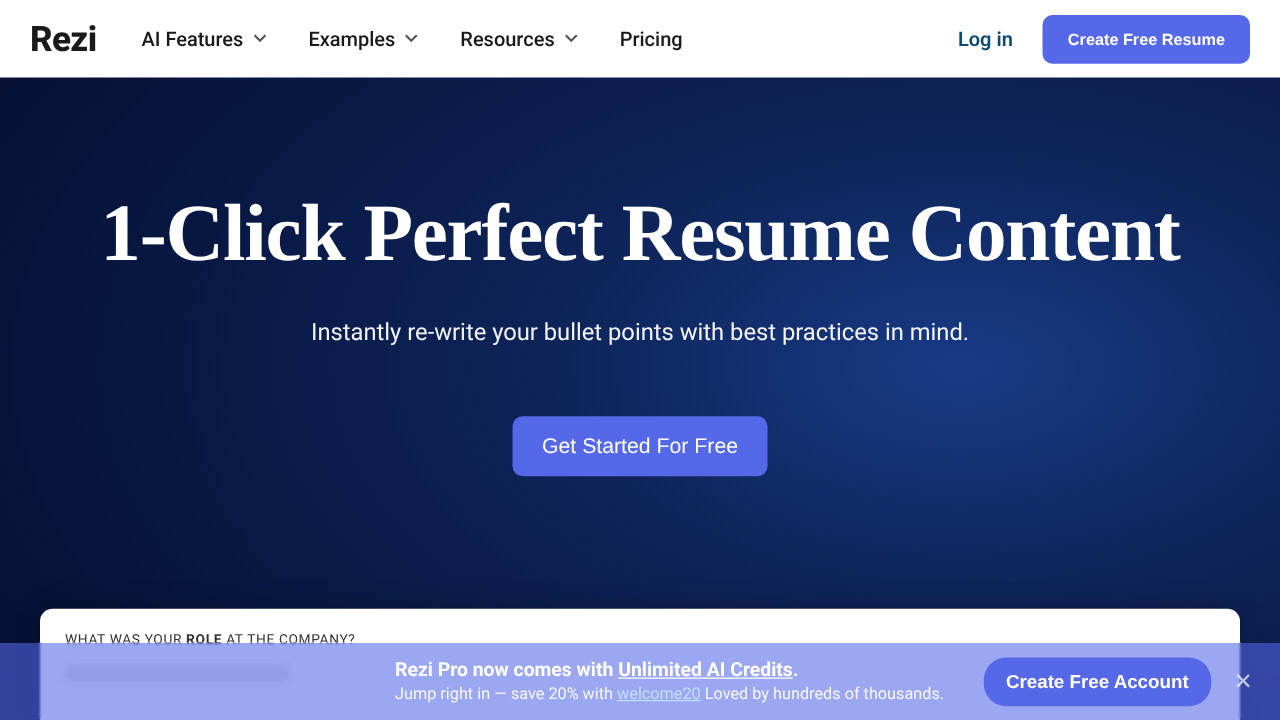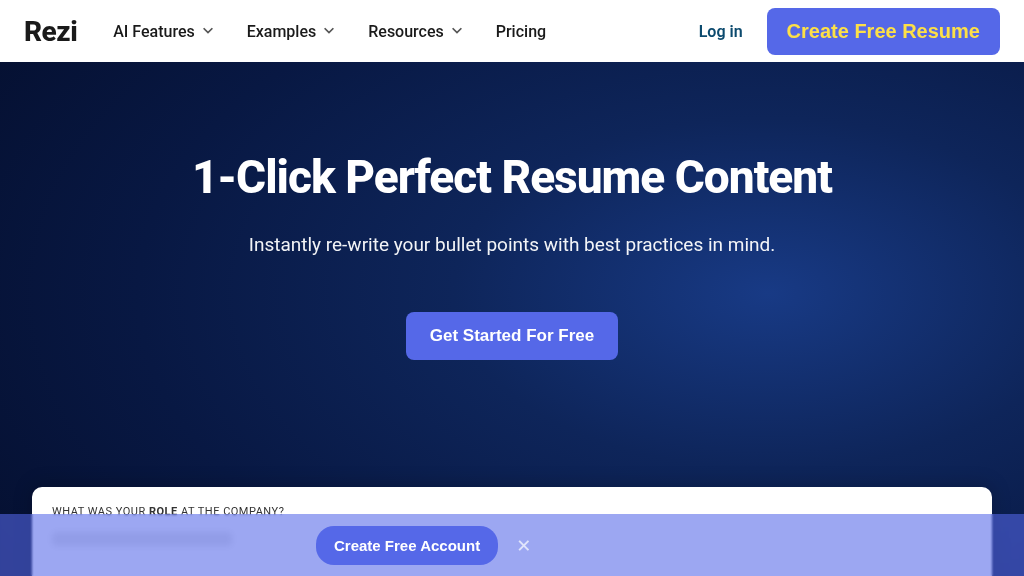--- a/index.html
+++ b/index.html
@@ -7,29 +7,29 @@
 
 
 .header { display: flex; align-items: center; justify-content: space-between; padding: 0 24px; height: 62px; background: #fff; }
 .header-left { display: flex; align-items: center; gap: 36px; }
 .logo { font-size: 28px; font-weight: 800; color: #1a1a1a; letter-spacing: -0.5px; }
 .nav { display: flex; gap: 32px; }
 .nav-item { display: flex; align-items: center; gap: 6px; font-size: 16px; font-weight: 500; color: #1a1a1a; cursor: pointer; }
 .nav-item .chevron { display: inline-block; }
 .header-right { display: flex; align-items: center; gap: 24px; }
 .login-link { font-size: 16px; font-weight: 600; color: #0c4a6e; cursor: pointer; }
-.btn-primary { background: #5568e8; color: #fde047; font-size: 20px; font-weight: 600; padding: 12px 20px; border-radius: 8px; border: none; cursor: pointer; }
+.btn-primary { background: #5568e8; color: #ffffff; font-size: 13px; font-weight: 600; padding: 12px 20px; border-radius: 8px; border: none; cursor: pointer; }
 
 
 .hero { height: 514px; background: radial-gradient(ellipse 900px 500px at 75% 45%, #183a85 0%, #0e255a 35%, #081843 70%, #051031 100%); position: relative; overflow: hidden; }
 .hero-content { text-align: center; padding-top: 88px; position: relative; z-index: 2; }
-.hero-title { font-size: 46px; font-weight: 800; color: #fff; letter-spacing: -1px; }
+.hero-title { font-size: 65px; font-weight: 800; color: #fff; letter-spacing: -1px; font-family: Liberation Serif, serif; }
 .hero-sub { margin-top: 26px; font-size: 19px; color: rgba(255,255,255,0.95); line-height: 1.6; }
 .hero-sub p { margin: 0; }
-.hero-cta { margin-top: 52px; display: inline-block; background: #5568e8; color: #fff; font-size: 17px; font-weight: 700; padding: 14px 24px; border-radius: 8px; border: none; cursor: pointer; }
+.hero-cta { margin-top: 52px; display: inline-block; background: #5568e8; color: #fff; font-size: 17px; font-weight: 400; padding: 14px 24px; border-radius: 8px; border: none; cursor: pointer; }
 
 
 .card-peek { position: absolute; bottom: 0; left: 32px; right: 32px; background: #fff; border-radius: 10px 10px 0 0; padding: 18px 20px 30px; z-index: 3; box-shadow: 0 -2px 20px rgba(0,0,0,0.2); }
 .card-label { font-size: 11px; letter-spacing: 0.5px; color: #333; }
 .card-label strong { font-weight: 700; text-align: center; }
 .blur-line { margin-top: 14px; width: 180px; height: 14px; background: #e6e6e6; border-radius: 4px; filter: blur(3px); }
 
 
 .banner { position: absolute; bottom: 0; left: 0; right: 0; height: 62px; background: rgba(85, 104, 232, 0.58); display: flex; align-items: center; justify-content: space-between; padding: 0 22px 0 316px; z-index: 5; color: #fff; backdrop-filter: blur(1px); }
 .banner-text { line-height: 1.35; }
@@ -91,17 +91,25 @@
 
   <div class="card-peek">
     <div class="card-label">
       <span>WHAT WAS YOUR </span><strong>ROLE</strong><span> AT THE COMPANY?</span>
     </div>
     <div class="blur-line"></div>
   </div>
 </section>
 
 <div class="banner">
+  <div class="banner-text">
+    <div class="banner-title">
+      <span>Rezi Pro now comes with </span><span class="ul">Unlimited AI Credits</span><span>.</span>
+    </div>
+    <div class="banner-sub">
+      <span>Jump right in — save 20% with </span><span class="code">welcome20</span><span>  Loved by hundreds of thousands.</span>
+    </div>
+  </div>
   <div class="banner-right">
     <button class="banner-btn">Create Free Account</button>
     <span class="banner-close">✕</span>
   </div>
 </div>
 
 </body></html>

